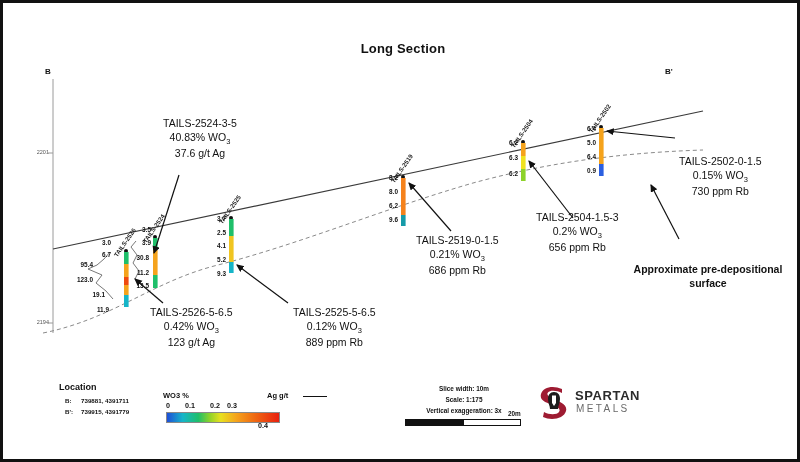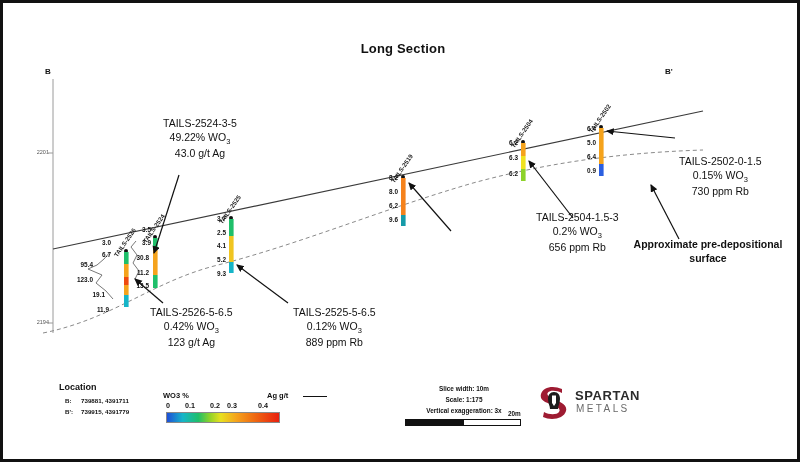--- a/index.html
+++ b/index.html
@@ -172,65 +172,70 @@
   <div class="depth-num" style="left:483px;top:151px;width:32px;">6.3</div>
   <div class="depth-num" style="left:483px;top:167px;width:32px;">6.2</div>
 
   <div class="depth-num" style="left:561px;top:122px;width:32px;">6.4</div>
   <div class="depth-num" style="left:561px;top:136px;width:32px;">5.0</div>
   <div class="depth-num" style="left:561px;top:150px;width:32px;">6.4</div>
   <div class="depth-num" style="left:561px;top:164px;width:32px;">0.9</div>
 
   <div class="callout" style="left:160px;top:114px;">
     <div>TAILS-2524-3-5</div>
-    <div><span>49.22% WO</span><sub>3</sub></div>
-    <div>43.0 g/t Ag</div>
+    <div><span>40.83% WO</span><sub>3</sub></div>
+    <div>37.6 g/t Ag</div>
   </div>
 
   <div class="callout" style="left:147px;top:303px;">
     <div>TAILS-2526-5-6.5</div>
     <div><span>0.42% WO</span><sub>3</sub></div>
     <div>123 g/t Ag</div>
   </div>
 
   <div class="callout" style="left:290px;top:303px;">
     <div>TAILS-2525-5-6.5</div>
     <div><span>0.12% WO</span><sub>3</sub></div>
     <div>889 ppm Rb</div>
   </div>
 
+  <div class="callout" style="left:413px;top:231px;">
+    <div>TAILS-2519-0-1.5</div>
+    <div><span>0.21% WO</span><sub>3</sub></div>
+    <div>686 ppm Rb</div>
+  </div>
 
   <div class="callout" style="left:533px;top:208px;">
     <div>TAILS-2504-1.5-3</div>
     <div><span>0.2% WO</span><sub>3</sub></div>
     <div>656 ppm Rb</div>
   </div>
 
   <div class="callout" style="left:676px;top:152px;">
     <div>TAILS-2502-0-1.5</div>
     <div><span>0.15% WO</span><sub>3</sub></div>
     <div>730 ppm Rb</div>
   </div>
 
-  <div class="surface-note" style="left:630px;top:235px;">Approximate pre-depositional surface</div>
+  <div class="surface-note" style="left:630px;top:260px;">Approximate pre-depositional surface</div>
 
   <div class="loc-title" style="left:56px;top:379px;">Location</div>
   <div class="loc-row" style="left:62px;top:394px;">
     <span class="k">B:</span><span>739881, 4391711</span>
   </div>
   <div class="loc-row" style="left:62px;top:405px;">
     <span class="k">B':</span><span>739915, 4391779</span>
   </div>
 
   <div class="lg-title" style="left:160px;top:388px;">WO3 %</div>
   <div class="lg-tick" style="left:163px;top:398px;">0</div>
   <div class="lg-tick" style="left:182px;top:398px;">0.1</div>
   <div class="lg-tick" style="left:207px;top:398px;">0.2</div>
   <div class="lg-tick" style="left:224px;top:398px;">0.3</div>
-  <div class="lg-tick" style="left:255px;top:398px;">0.4</div>
+  <div class="lg-tick" style="left:255px;top:418px;">0.4</div>
   <div class="cbar" style="left:163px;top:409px;"></div>
 
   <div class="lg-title" style="left:264px;top:388px;">Ag g/t</div>
   <div class="ag-line" style="left:300px;top:393px;"></div>
 
   <div class="meta" style="left:396px;top:382px;width:130px;">Slice width: 10m</div>
   <div class="meta" style="left:396px;top:393px;width:130px;">Scale: 1:175</div>
   <div class="meta" style="left:396px;top:404px;width:130px;">Vertical exaggeration: 3x</div>
   <div class="sbar-fill" style="left:402px;top:416px;width:58px;"></div>
   <div class="sbar-empty" style="left:460px;top:416px;width:58px;"></div>

